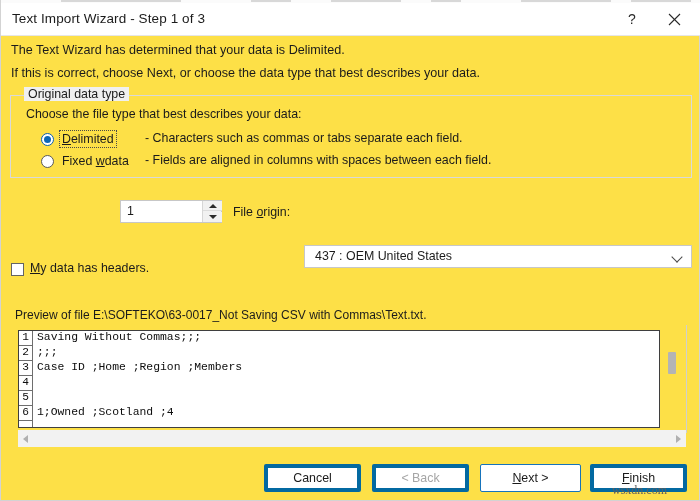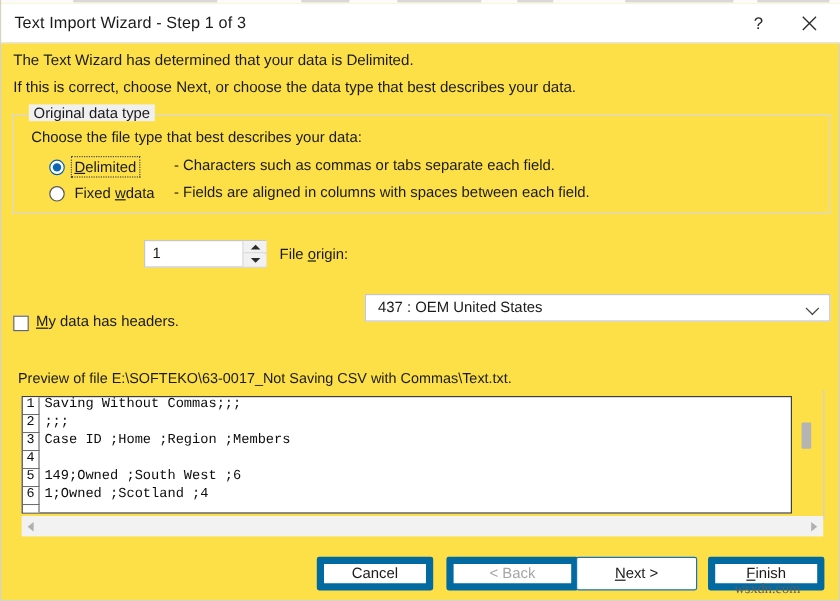--- a/index.html
+++ b/index.html
@@ -295,32 +295,32 @@
     position: absolute; left: 685px; top: 325px;
     width: 1px; height: 108px;
     background: #cfcfcf;
   }
 
   
   .btn {
     position: absolute; top: 464px;
     height: 28px;
     background: #ffffff;
-    border: 6px solid #0369a1;
+    border: 4px solid #0369a1;
     border-radius: 2px;
     font-family: "Liberation Sans", sans-serif;
     font-size: 12.4px;
     color: #1b1b1b;
     display: flex; align-items: center; justify-content: center;
     cursor: default;
     white-space: nowrap;
   }
   .btn u { text-decoration: underline; }
   .btn-cancel { left: 263px; width: 97px; }
-  .btn-back   { left: 371px; width: 110px; color: #a6a6a6; }
+  .btn-back   { left: 371px; width: 97px; color: #a6a6a6; }
   .btn-next   { left: 479px; width: 101px; border: 1.5px solid #1673bb; }
   .btn-finish { left: 589px; width: 97px; }
 
   .watermark {
     position: absolute; left: 611px; top: 483px;
     font-size: 12px;
     color: #5e5e5e;
     font-family: Liberation Serif, serif;
     white-space: nowrap;
   }
@@ -408,21 +408,20 @@
     </div>
     <div class="pv-line">
       <span class="pv-num">3</span>
       <span class="pv-txt">Case ID ;Home ;Region ;Members</span>
     </div>
     <div class="pv-line">
       <span class="pv-num">4</span>
     </div>
     <div class="pv-line">
       <span class="pv-num">5</span>
-      <span class="pv-txt">149;Owned ;South West ;6</span>
     </div>
     <div class="pv-line">
       <span class="pv-num">6</span>
       <span class="pv-txt">1;Owned ;Scotland ;4</span>
     </div>
     <div class="pv-tail"></div>
   </div>
 
   <div class="pv-rightrule"></div>
   <div class="vscroll"></div>

